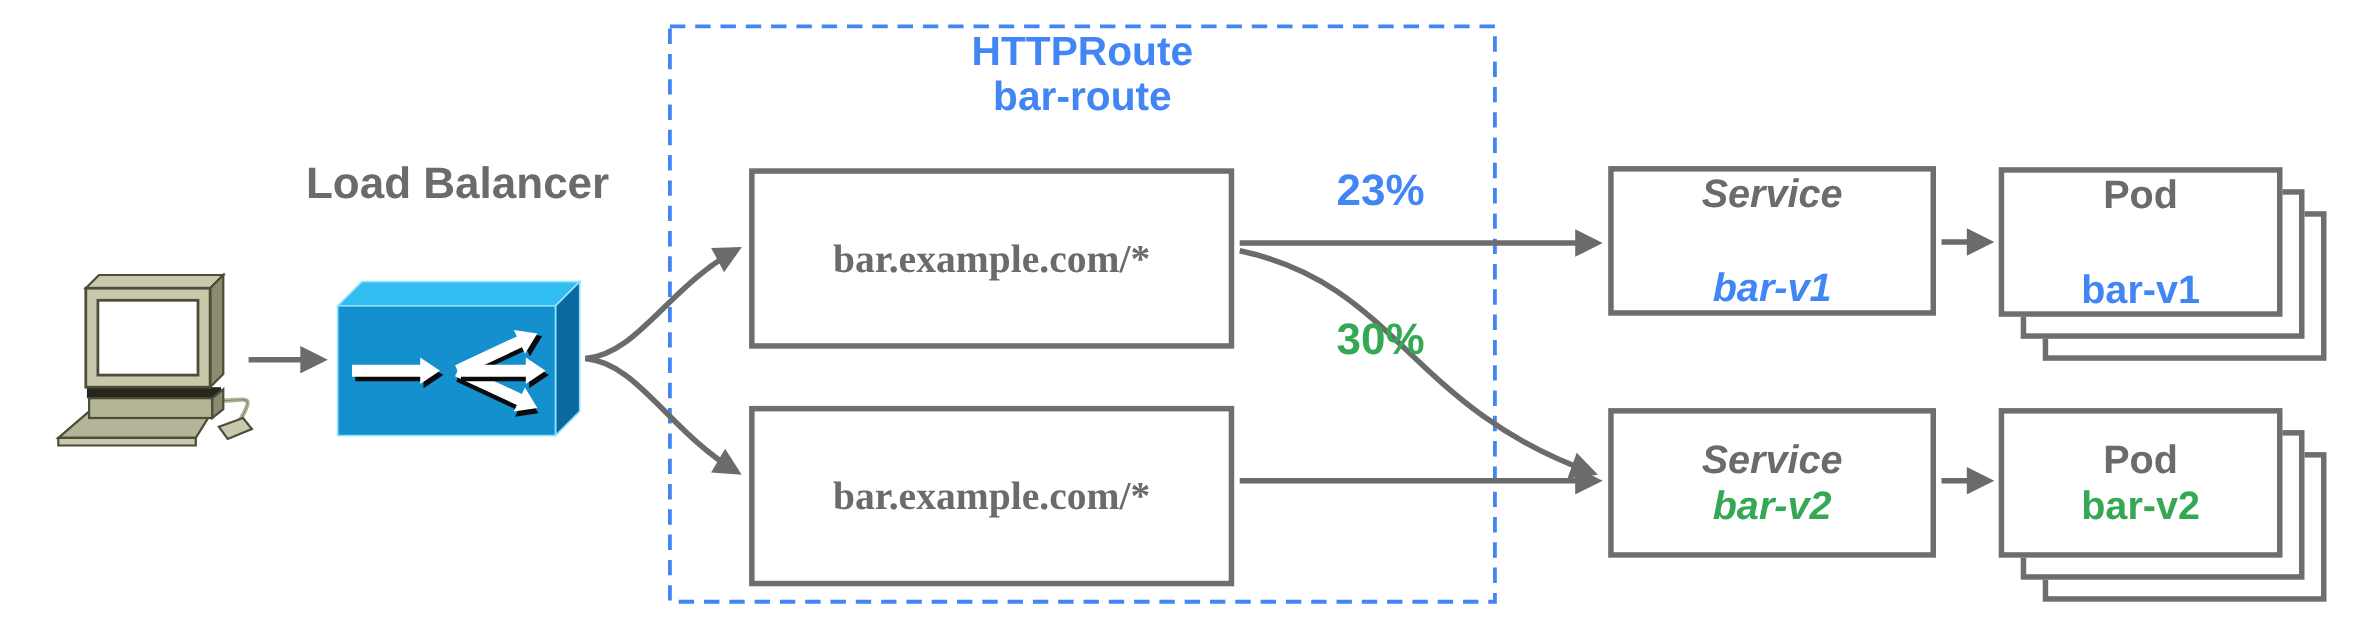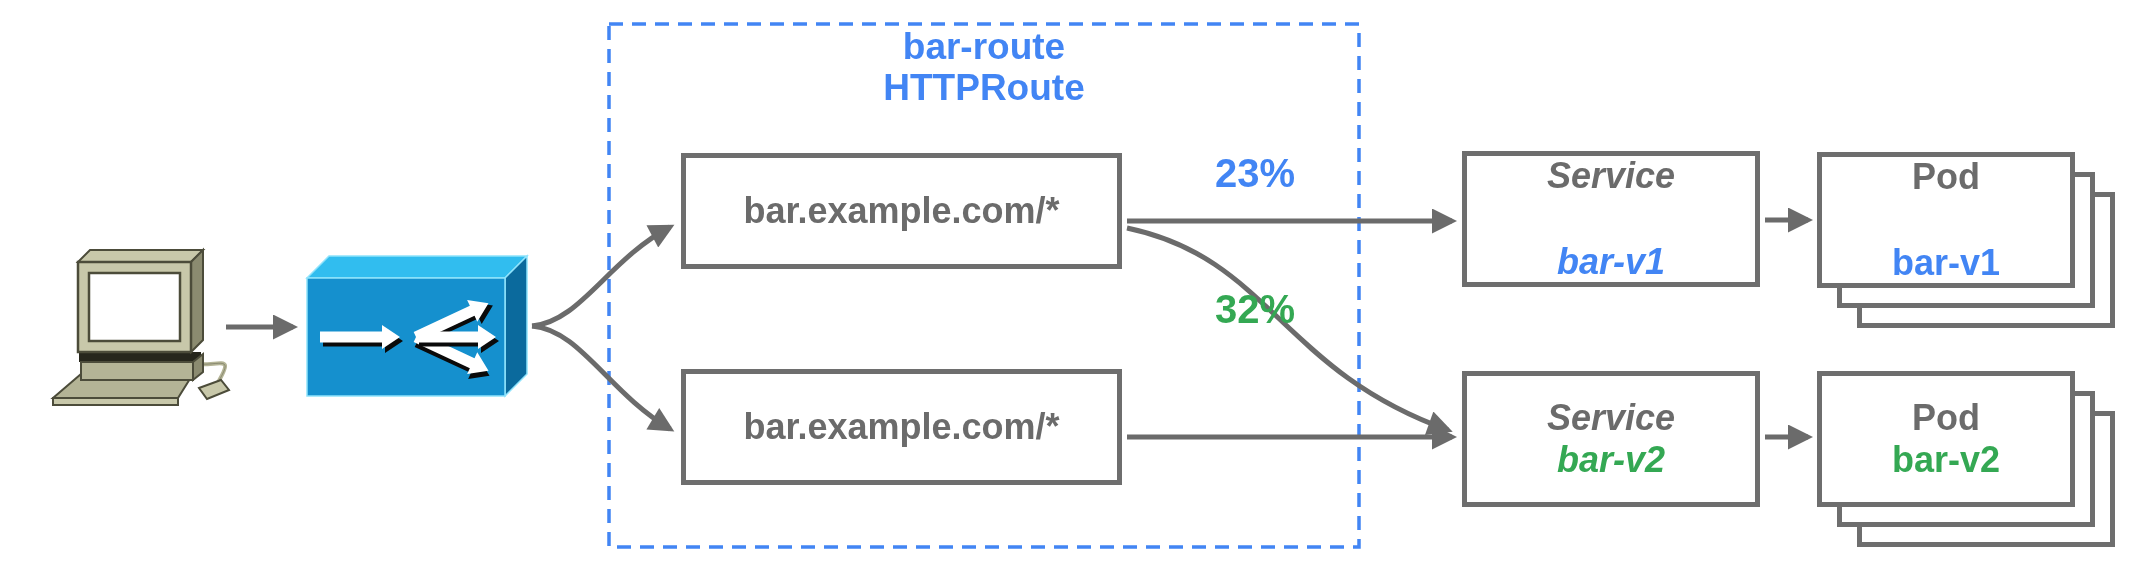--- a/index.html
+++ b/index.html
@@ -9,21 +9,21 @@
   }
   .stage * { box-sizing:border-box; }
   svg.layer { position:absolute; left:0; top:0; }
   .abs { position:absolute; }
 
   .node {
     position:absolute; background:#fff; border:5px solid var(--border);
     display:flex; flex-direction:column; align-items:center; justify-content:center;
     color:var(--gray); text-align:center;
   }
-  .rule-box { left:681px; width:441px; height:116px; font-size:36px; line-height:48px; }
+  .rule-box { left:681px; width:441px; height:164px; font-size:36px; line-height:48px;font-family:Liberation Serif, serif; }
   .rule-1 { top:153px; }
   .rule-2 { top:369px; }
 
   .svc-box { left:1462px; width:298px; height:136px; font-size:36px; line-height:42px;font-style:italic; }
   .svc-1 { top:151px; }
   .svc-2 { top:371px; }
 
   .pod-stack { position:absolute; left:1817px; width:300px; height:180px; }
   .pods-1 { top:152px; }
   .pods-2 { top:371px; }
@@ -95,20 +95,21 @@
     <polygon points="160,120 170,112 170,130 160,138" fill="var(--pc_dark)" stroke="var(--pc_line)" stroke-width="2"></polygon>
 
     <polygon points="45,20 158,20 170,8 57,8" fill="var(--pc_light)" stroke="var(--pc_line)" stroke-width="2"></polygon>
     <polygon points="158,20 170,8 170,98 158,110" fill="var(--pc_dark)" stroke="var(--pc_line)" stroke-width="2"></polygon>
     <rect x="45" y="20" width="113" height="90" fill="var(--pc_light)" stroke="var(--pc_line)" stroke-width="2.5"></rect>
     <rect x="56" y="31" width="91" height="68" fill="#ffffff" stroke="var(--pc_line)" stroke-width="2.5"></rect>
 
     <polygon points="166,146 188,138 196,148 174,157" fill="var(--pc_light)" stroke="var(--pc_line)" stroke-width="2"></polygon>
   </svg>
 
+  <div class="abs lb-label">Load Balancer</div>
 
   <svg class="layer" style="left:300px; top:252px;" width="232" height="150" viewBox="0 0 232 150">
     <defs>
       <path id="lbarrow" d="M0 -5.5 H62 V-12 L80 0 L62 12 V5.5 H0 Z"></path>
     </defs>
     <polygon points="7,26 205,26 227,4 29,4" fill="var(--lb_top)" stroke="var(--lb_edge)" stroke-width="1.5"></polygon>
     <polygon points="205,26 227,4 227,122 205,144" fill="var(--lb_side)" stroke="var(--lb_edge)" stroke-width="1.5"></polygon>
     <rect x="7" y="26" width="198" height="118" fill="var(--lb_front)" stroke="var(--lb_edge)" stroke-width="1.5"></rect>
 
     <use href="#lbarrow" transform="translate(23,89)" fill="#0a0a0a"></use>
@@ -120,33 +121,33 @@
     </g>
     <g transform="translate(116,85) rotate(25)">
       <use href="#lbarrow" x="3" y="4" fill="#0a0a0a"></use>
       <use href="#lbarrow" fill="#ffffff"></use>
     </g>
     <use href="#lbarrow" transform="translate(119,89)" fill="#0a0a0a"></use>
     <use href="#lbarrow" transform="translate(116,85)" fill="#ffffff"></use>
   </svg>
 
   <div class="abs route-title">
+    <div>HTTPRoute</div>
     <div>bar-route</div>
-    <div>HTTPRoute</div>
   </div>
 
   <div class="node rule-box rule-1">
     <div>bar.example.com/*</div>
   </div>
   <div class="node rule-box rule-2">
     <div>bar.example.com/*</div>
   </div>
 
   <div class="abs weight weight-90">23%</div>
-  <div class="abs weight weight-10">32%</div>
+  <div class="abs weight weight-10">30%</div>
 
   <div class="node svc-box svc-1">
     <div>Service</div>
     <div class="name-blue">bar-v1</div>
   </div>
   <div class="node svc-box svc-2">
     <div>Service</div>
     <div class="name-green">bar-v2</div>
   </div>
 

